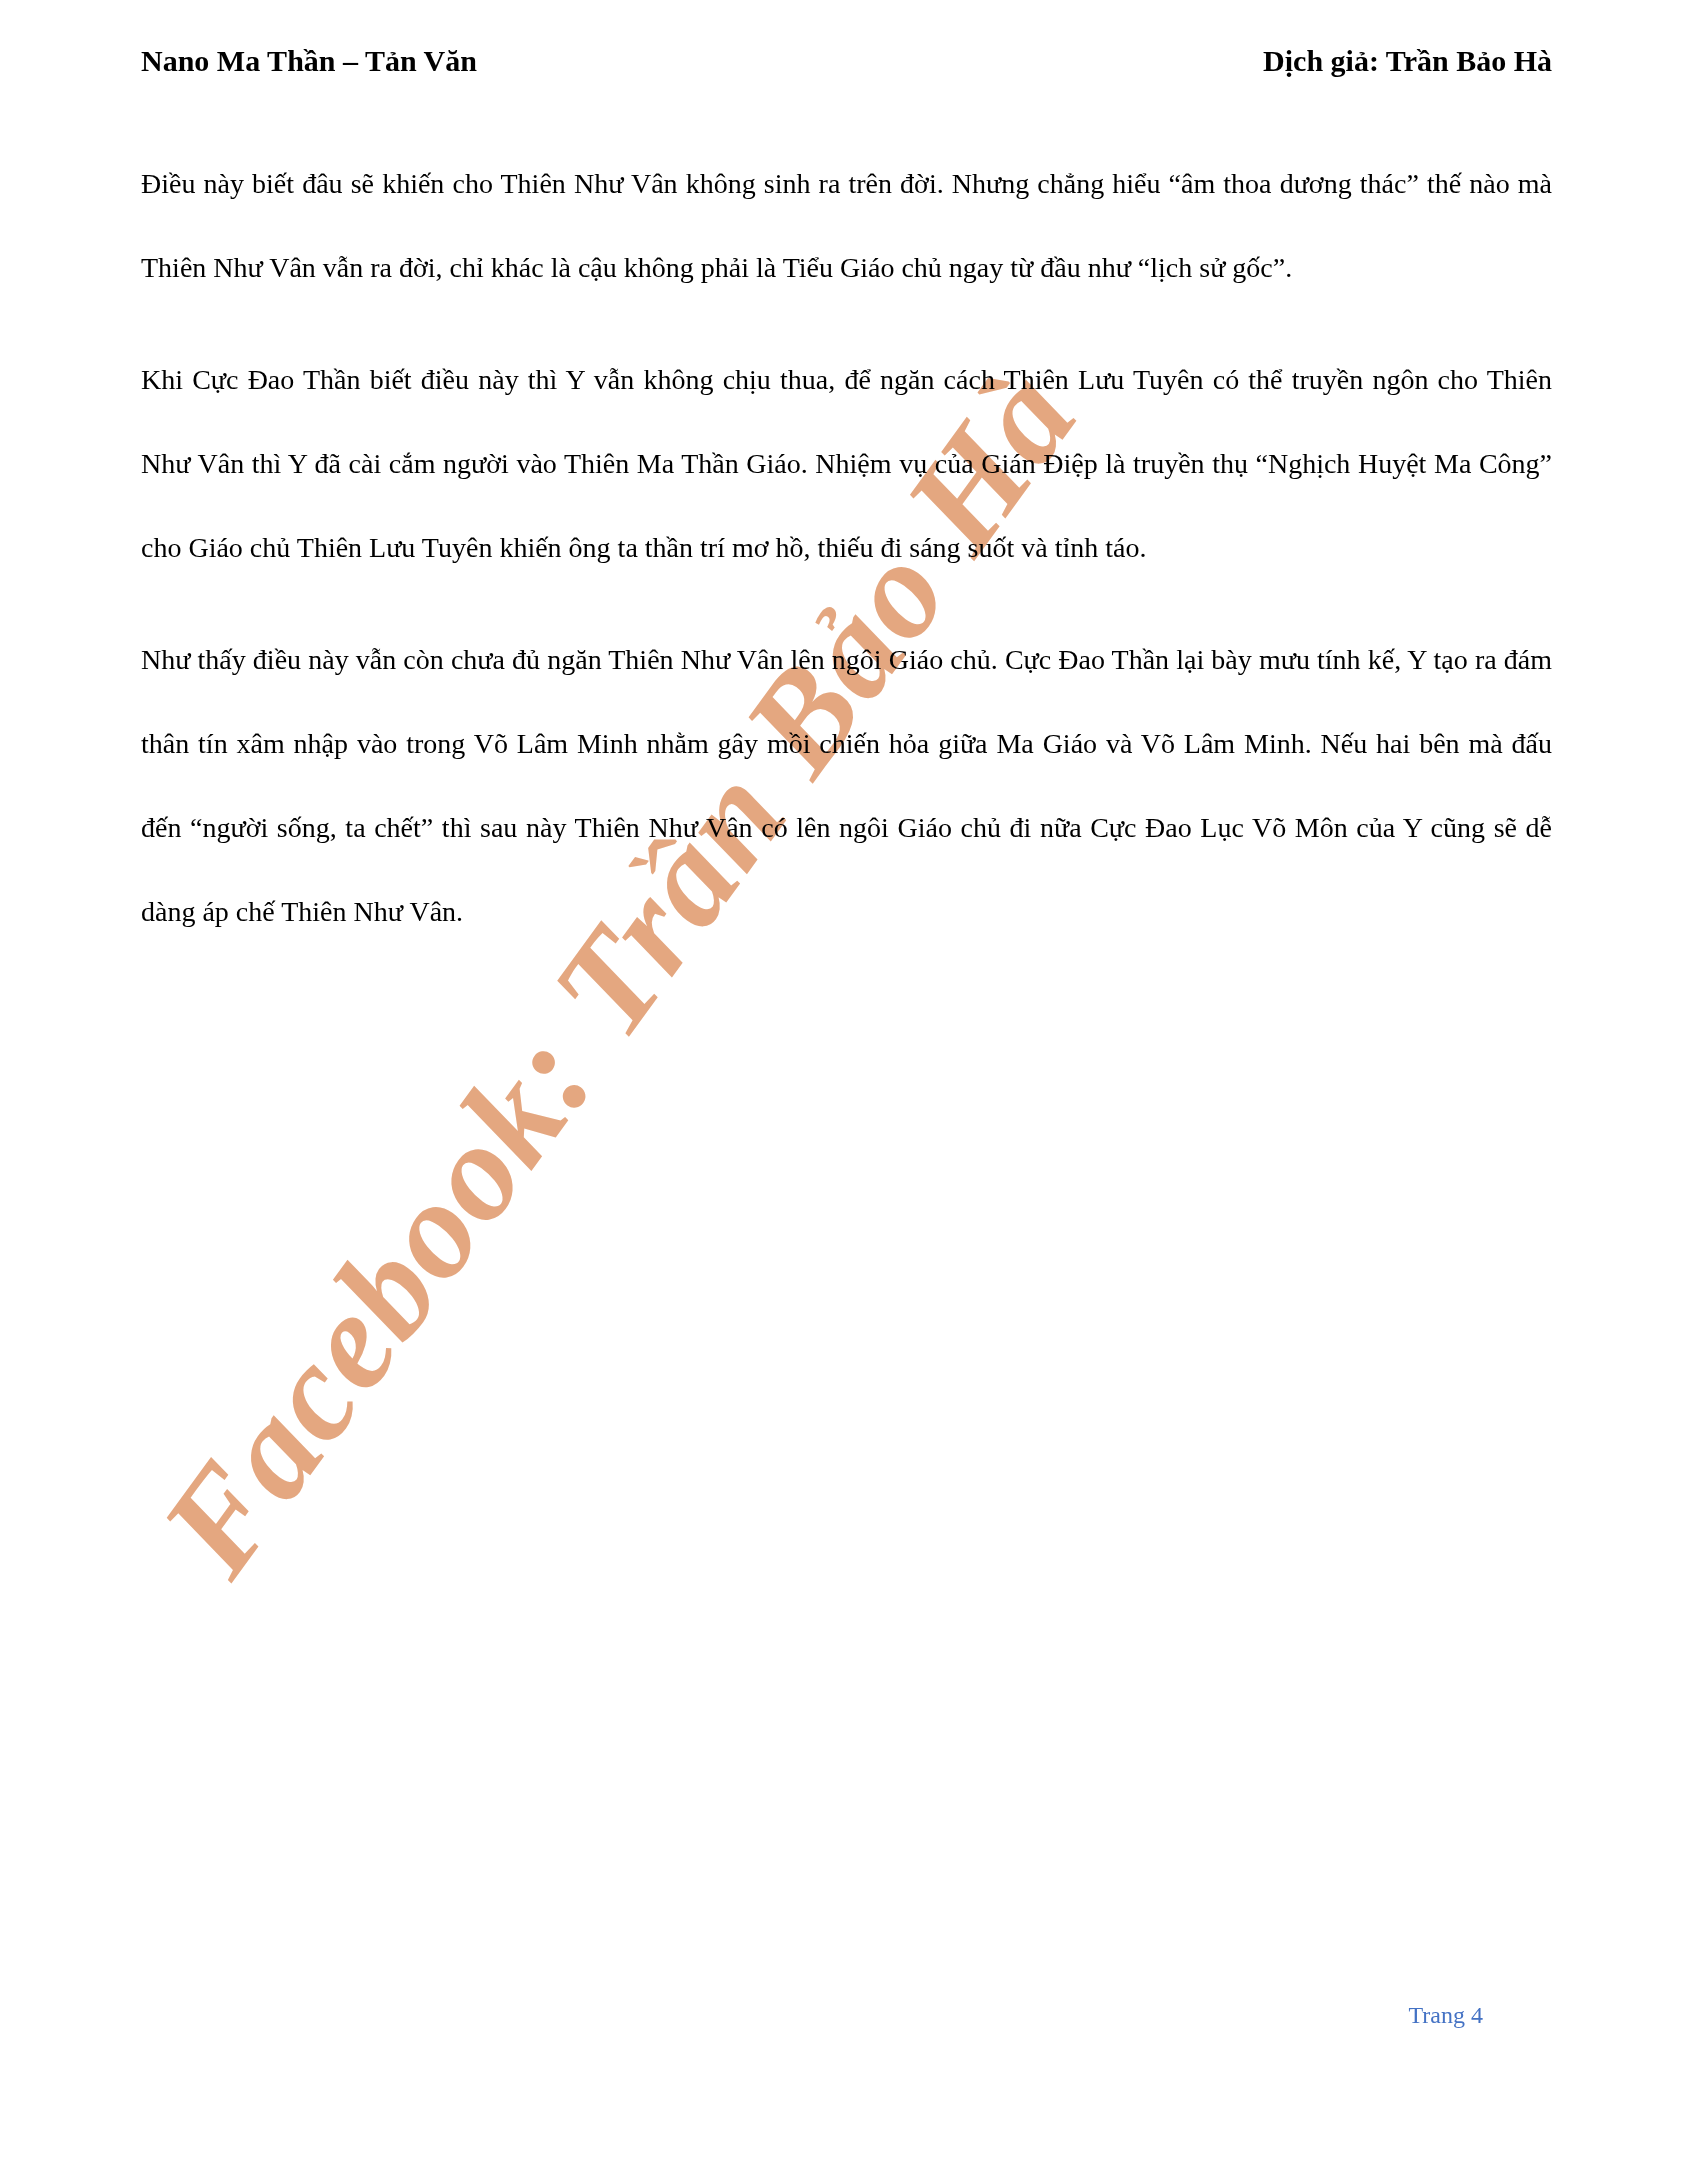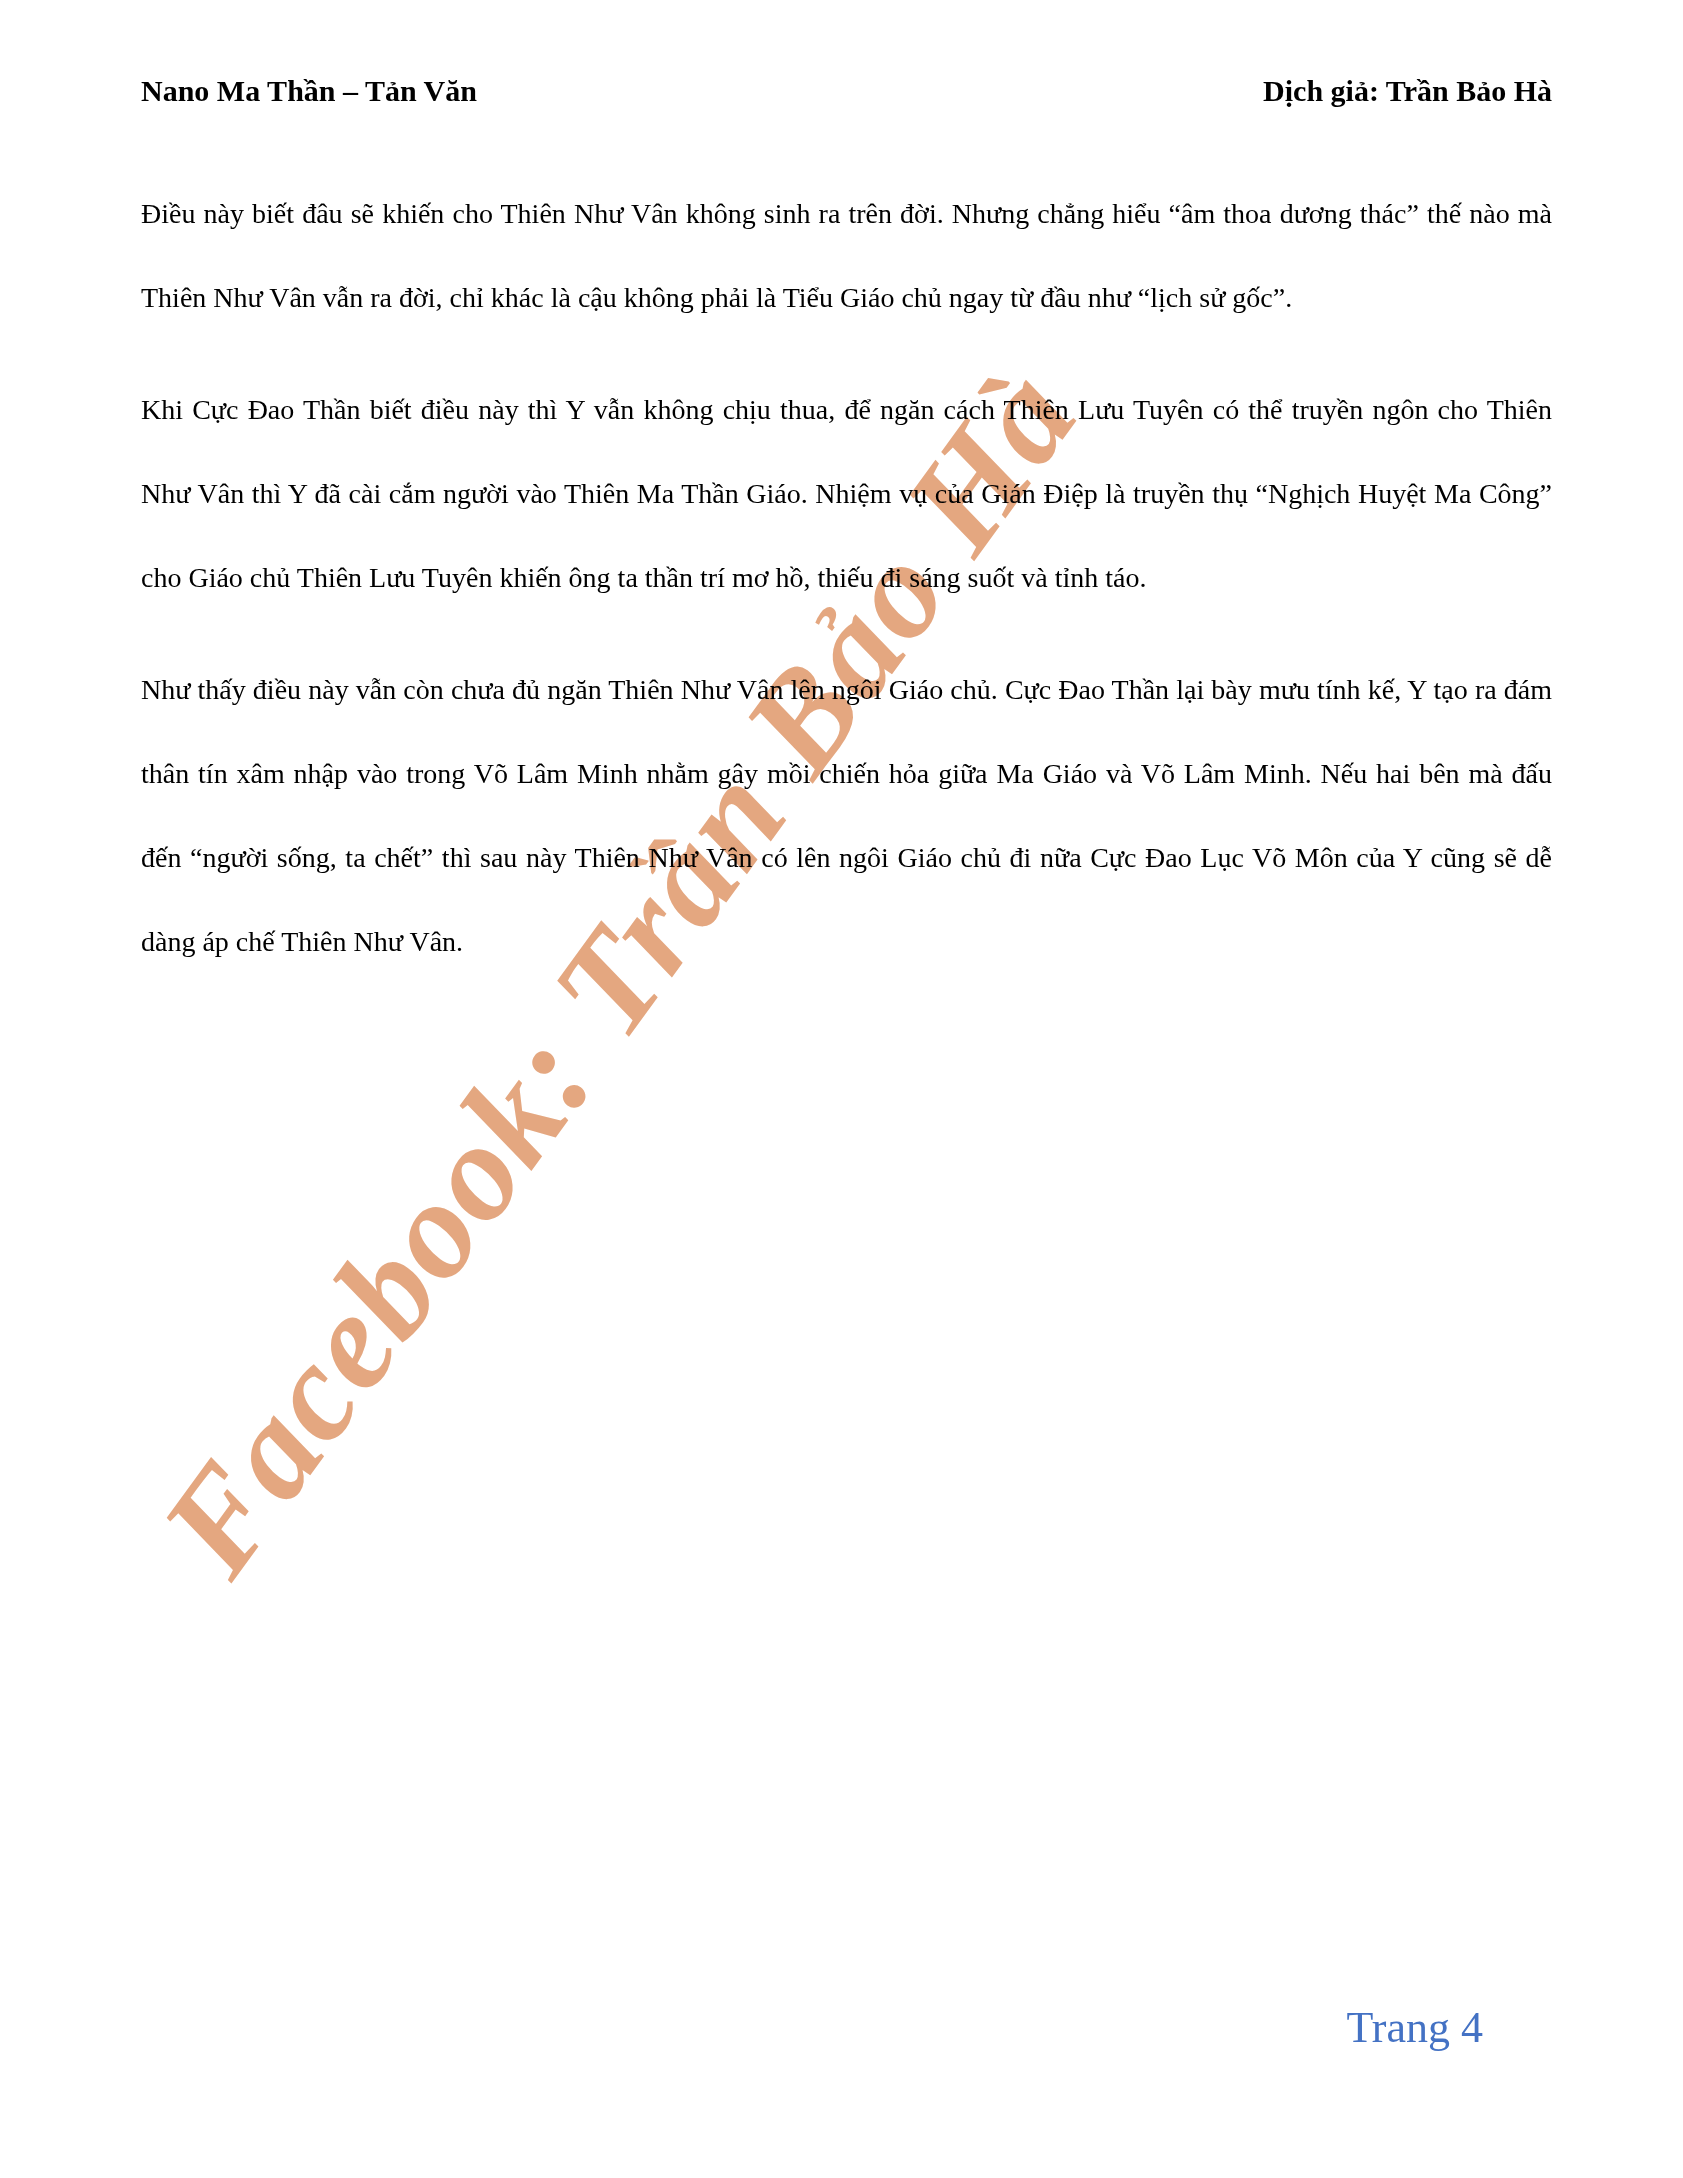--- a/index.html
+++ b/index.html
@@ -30,21 +30,21 @@
     white-space: nowrap;
     color: #e2a076;
     opacity: 0.92;
     z-index: 0;
     pointer-events: none;
     letter-spacing: 2px;
   }
   .content {
     position: relative;
     z-index: 1;
-    padding: 71px 131px 0 141px;
+    padding: 41px 131px 0 141px;
   }
   .header {
     display: flex;
     justify-content: space-between;
     align-items: baseline;
     font-weight: bold;
     font-size: 30px;
     line-height: 40px;
   }
   .body-text {
@@ -54,21 +54,21 @@
     text-align: justify;
   }
   .body-text p {
     margin: 0 0 28px 0;
   }
   .footer {
     position: absolute;
     top: 2002px;
     right: 200px;
     z-index: 1;
-    font-size: 44px;
+    font-size: 24px;
     color: #4472c4;
   }
 </style>
 </head>
 <body>
 
 <div class="page">
 
   <div class="watermark">Facebook: Trần Bảo Hà</div>
 

